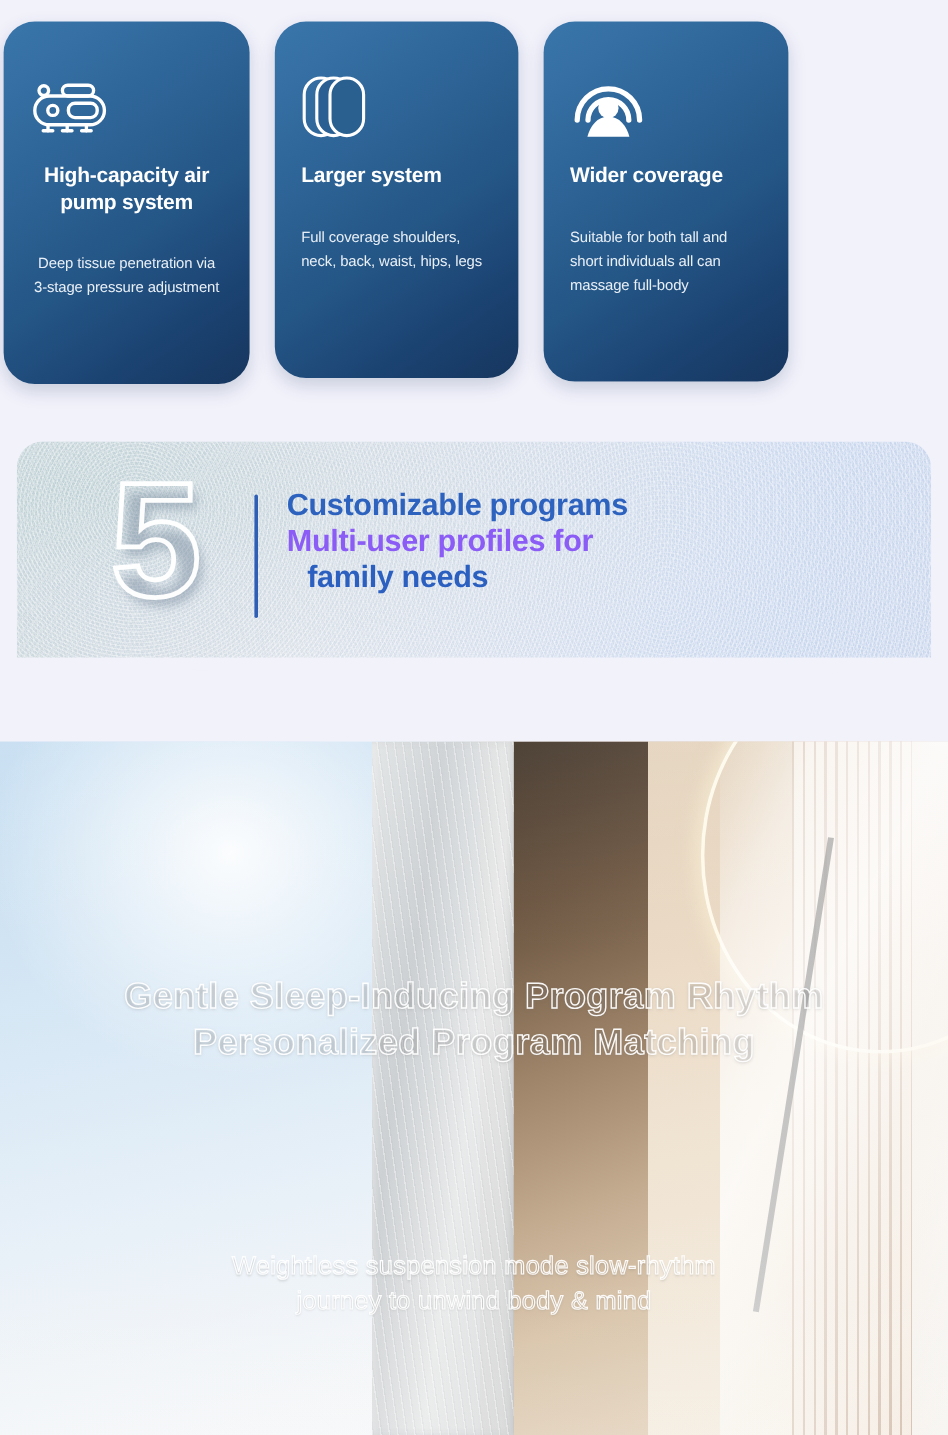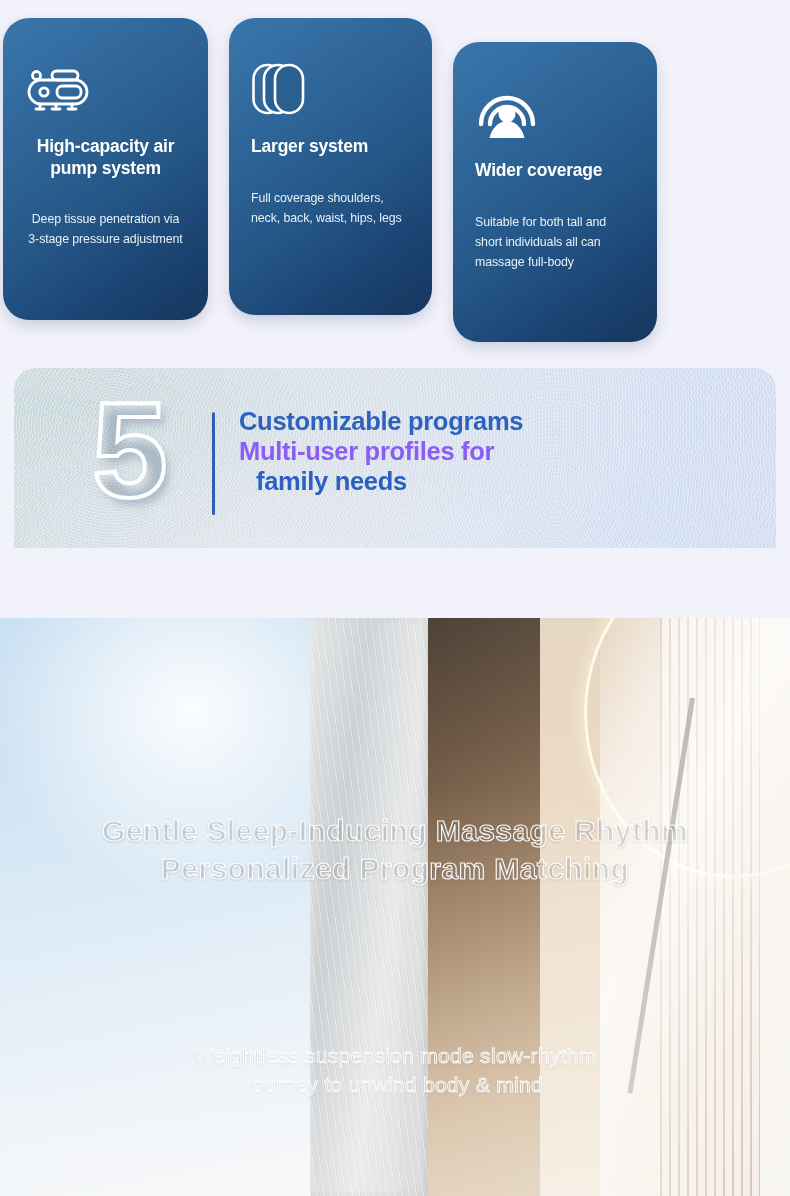--- a/index.html
+++ b/index.html
@@ -26,21 +26,21 @@
     border-radius:26px;
     position:relative;
     overflow:hidden;
     box-shadow:0 6px 14px rgba(25,55,95,.18);
     background:linear-gradient(145deg,#3a76ab 0%,#2f6699 30%,#245686 58%,#1b4372 80%,#16365e 100%);
     padding:40px 22px 18px 22px;
     color:#ffffff;
   }
   .fcard.c1 { width:205px; height:302px; }
   .fcard.c2 { width:203px; height:297px; }
-  .fcard.c3 { width:204px; height:300px;margin-top:24px; }
+  .fcard.c3 { width:204px; height:300px; }
 
   .fcard .icon-wrap {
     height:64px;
     display:flex; align-items:center;
     margin-bottom:14px;
   }
   .fcard .ftitle {
     font-size:17.5px;
     font-weight:bold;
     line-height:1.24;
@@ -331,20 +331,20 @@
   <div class="arc-light"></div>
   <div class="curtain"></div>
   <div class="pendant-rod"></div>
   <div class="glass-panel"></div>
   <div class="glass-streaks"></div>
 
   <div class="veil"></div>
 </section>
 
 <h2 class="hero-title">
-  <span>Gentle Sleep-Inducing Massage Rhythm</span><br>
+  <span>Gentle Sleep-Inducing Program Rhythm</span><br>
   <span>Personalized Program Matching</span>
 </h2>
 
 <p class="hero-sub">
   <span>Weightless suspension mode slow-rhythm</span><br>
   <span>journey to unwind body &amp; mind</span>
 </p>
 
 </body></html>

